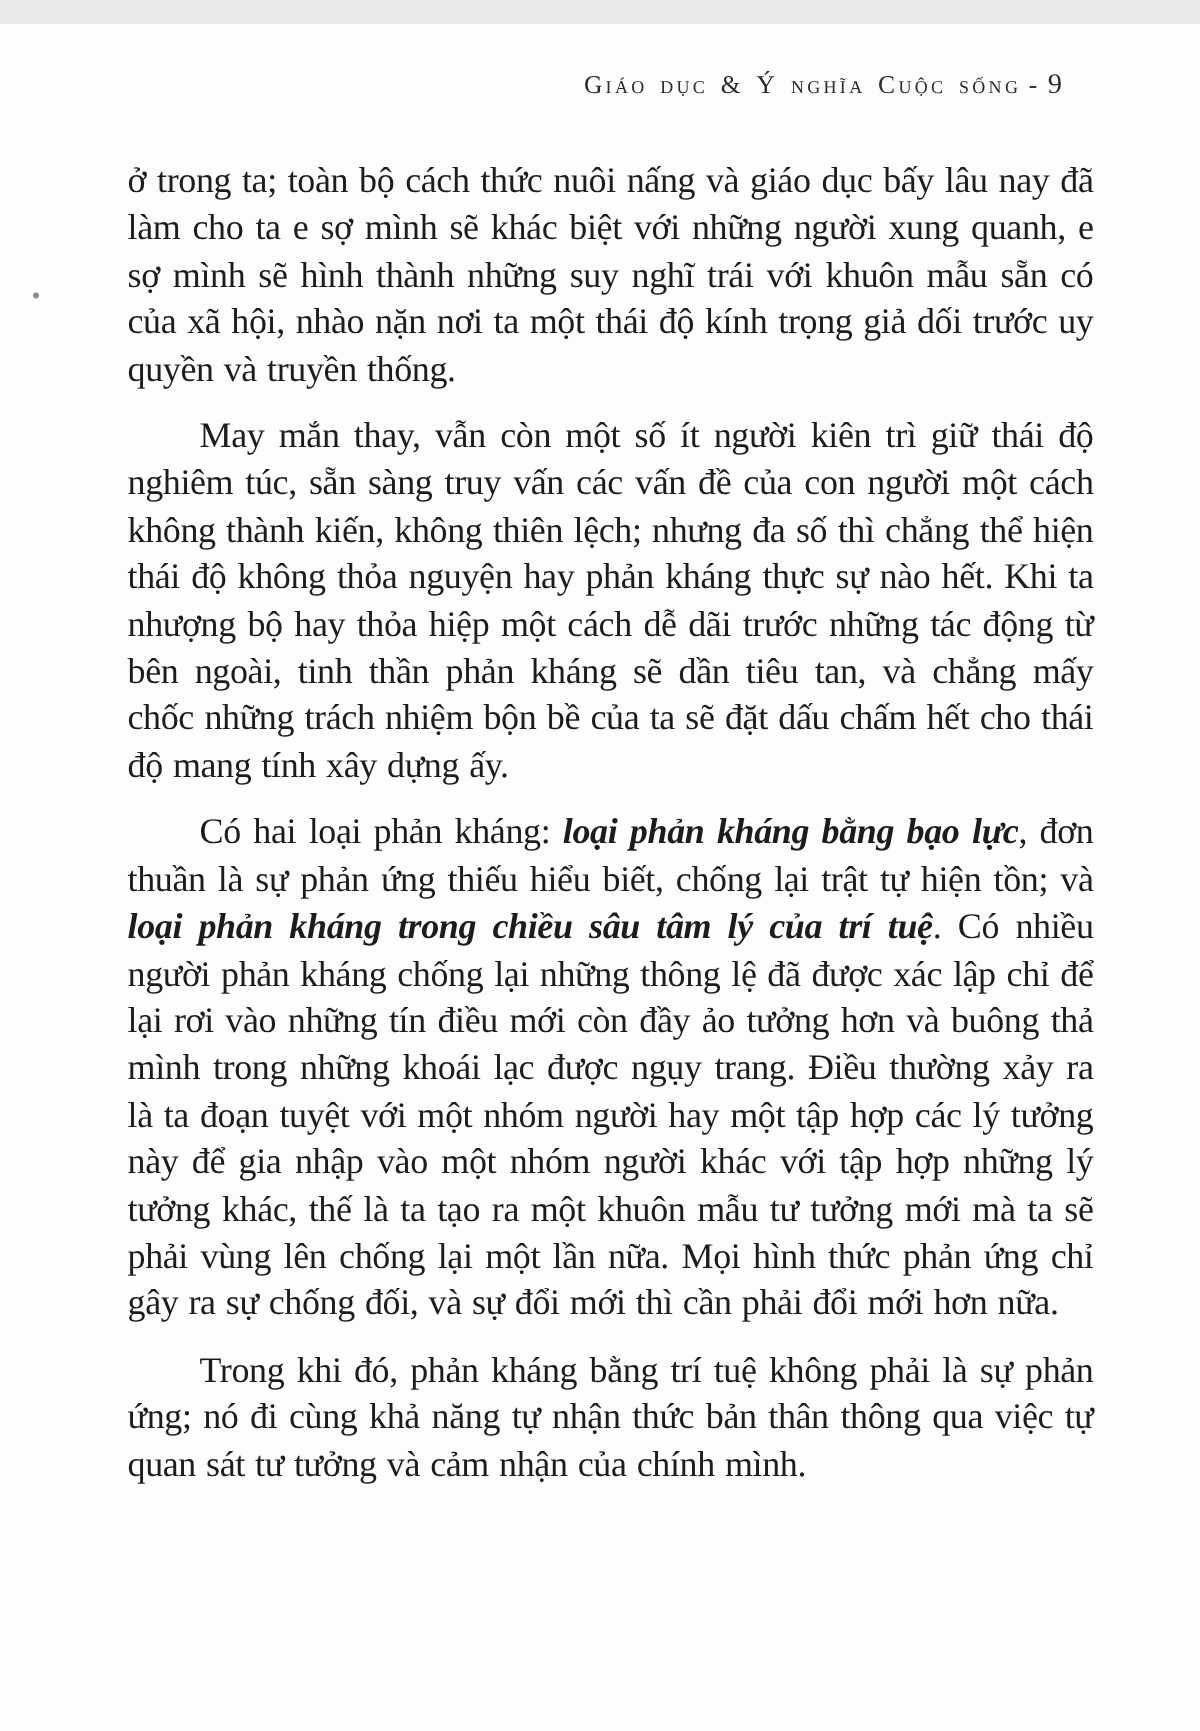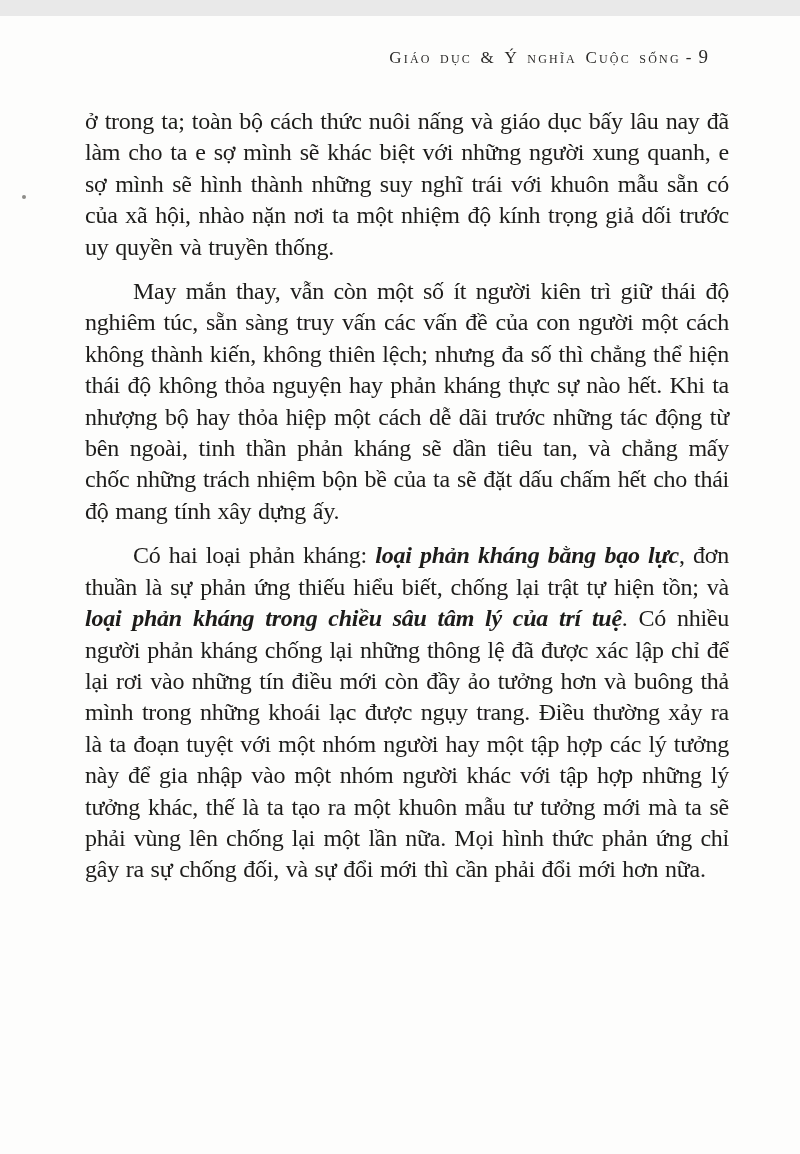--- a/index.html
+++ b/index.html
@@ -68,21 +68,22 @@
 <body>
 
 <div class="page">
 
   <div class="running-header"><span class="header-title">Giáo dục &amp; Ý nghĩa Cuộc sống</span><span class="header-sep">-</span><span class="header-page">9</span></div>
 
   <div class="speck"></div>
 
   <main class="body-text">
 
-    <p class="para no-indent"><span>ở trong ta; toàn bộ cách thức nuôi nấng và giáo dục bấy lâu nay đã làm cho ta e sợ mình sẽ khác biệt với những người xung quanh, e sợ mình sẽ hình thành những suy nghĩ trái với khuôn mẫu sẵn có của xã hội, nhào nặn nơi ta một nhiệm độ kính trọng giả dối trước uy quyền và truyền thống.</span></p>
+    <p class="para no-indent"><span>ở trong ta; toàn bộ cách thức nuôi nấng và giáo dục bấy lâu nay đã làm cho ta e sợ mình sẽ khác biệt với những người xung quanh, e sợ mình sẽ hình thành những suy nghĩ trái với khuôn mẫu sẵn có của xã hội, nhào nặn nơi ta một thái độ kính trọng giả dối trước uy quyền và truyền thống.</span></p>
 
     <p class="para"><span>May mắn thay, vẫn còn một số ít người kiên trì giữ thái độ nghiêm túc, sẵn sàng truy vấn các vấn đề của con người một cách không thành kiến, không thiên lệch; nhưng đa số thì chẳng thể hiện thái độ không thỏa nguyện hay phản kháng thực sự nào hết. Khi ta nhượng bộ hay thỏa hiệp một cách dễ dãi trước những tác động từ bên ngoài, tinh thần phản kháng sẽ dần tiêu tan, và chẳng mấy chốc những trách nhiệm bộn bề của ta sẽ đặt dấu chấm hết cho thái độ mang tính xây dựng ấy.</span></p>
 
     <p class="para"><span>Có hai loại phản kháng: </span><em>loại phản kháng bằng bạo lực</em><span>, đơn thuần là sự phản ứng thiếu hiểu biết, chống lại trật tự hiện tồn; và </span><em>loại phản kháng trong chiều sâu tâm lý của trí tuệ</em><span>. Có nhiều người phản kháng chống lại những thông lệ đã được xác lập chỉ để lại rơi vào những tín điều mới còn đầy ảo tưởng hơn và buông thả mình trong những khoái lạc được ngụy trang. Điều thường xảy ra là ta đoạn tuyệt với một nhóm người hay một tập hợp các lý tưởng này để gia nhập vào một nhóm người khác với tập hợp những lý tưởng khác, thế là ta tạo ra một khuôn mẫu tư tưởng mới mà ta sẽ phải vùng lên chống lại một lần nữa. Mọi hình thức phản ứng chỉ gây ra sự chống đối, và sự đổi mới thì cần phải đổi mới hơn nữa.</span></p>
 
+    <p class="para"><span>Trong khi đó, phản kháng bằng trí tuệ không phải là sự phản ứng; nó đi cùng khả năng tự nhận thức bản thân thông qua việc tự quan sát tư tưởng và cảm nhận của chính mình.</span></p>
 
   </main>
 </div>
 
 </body></html>

